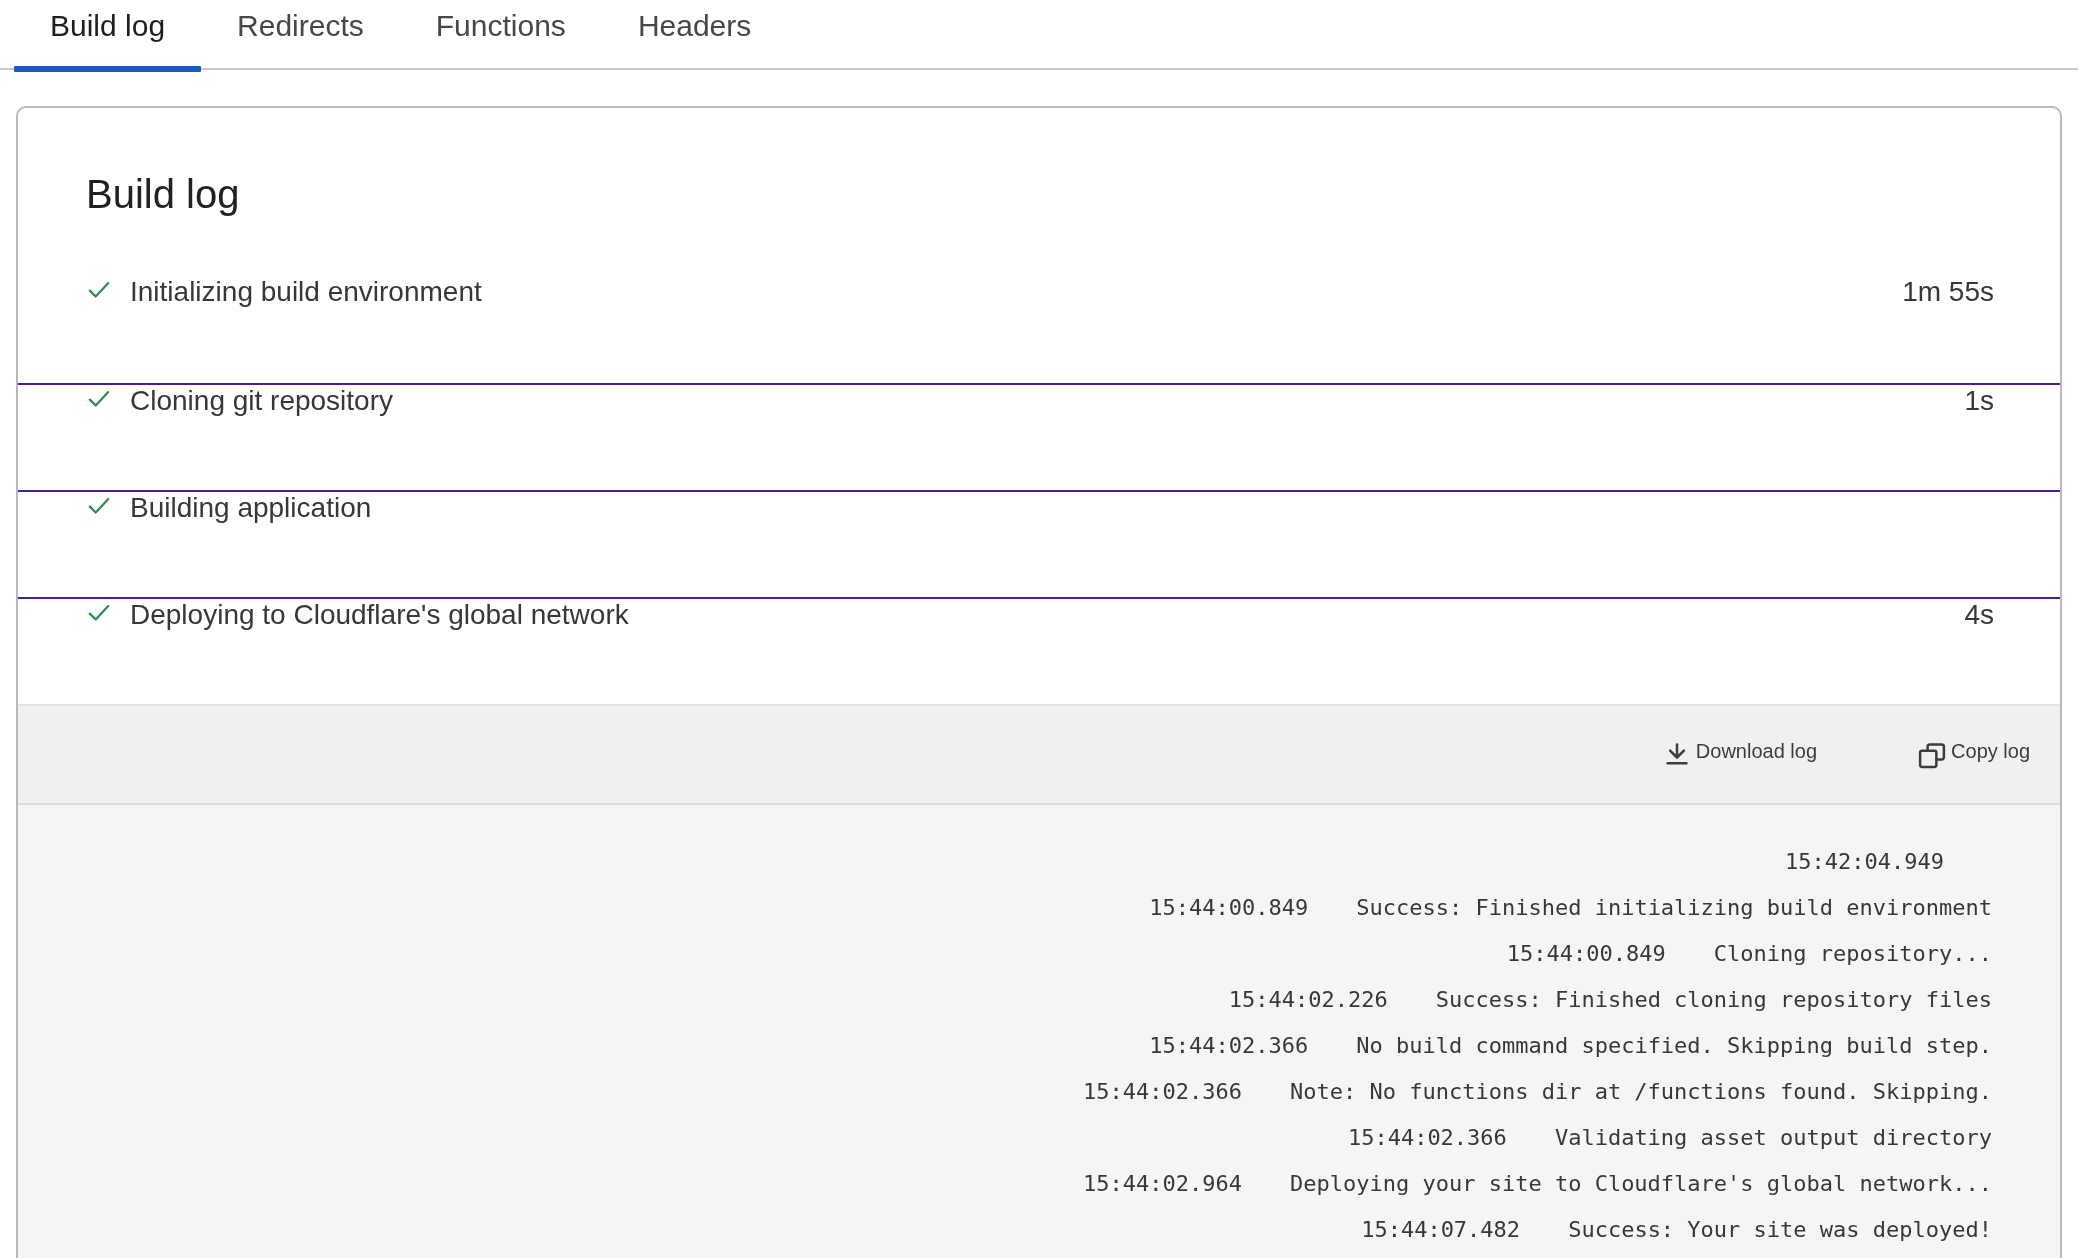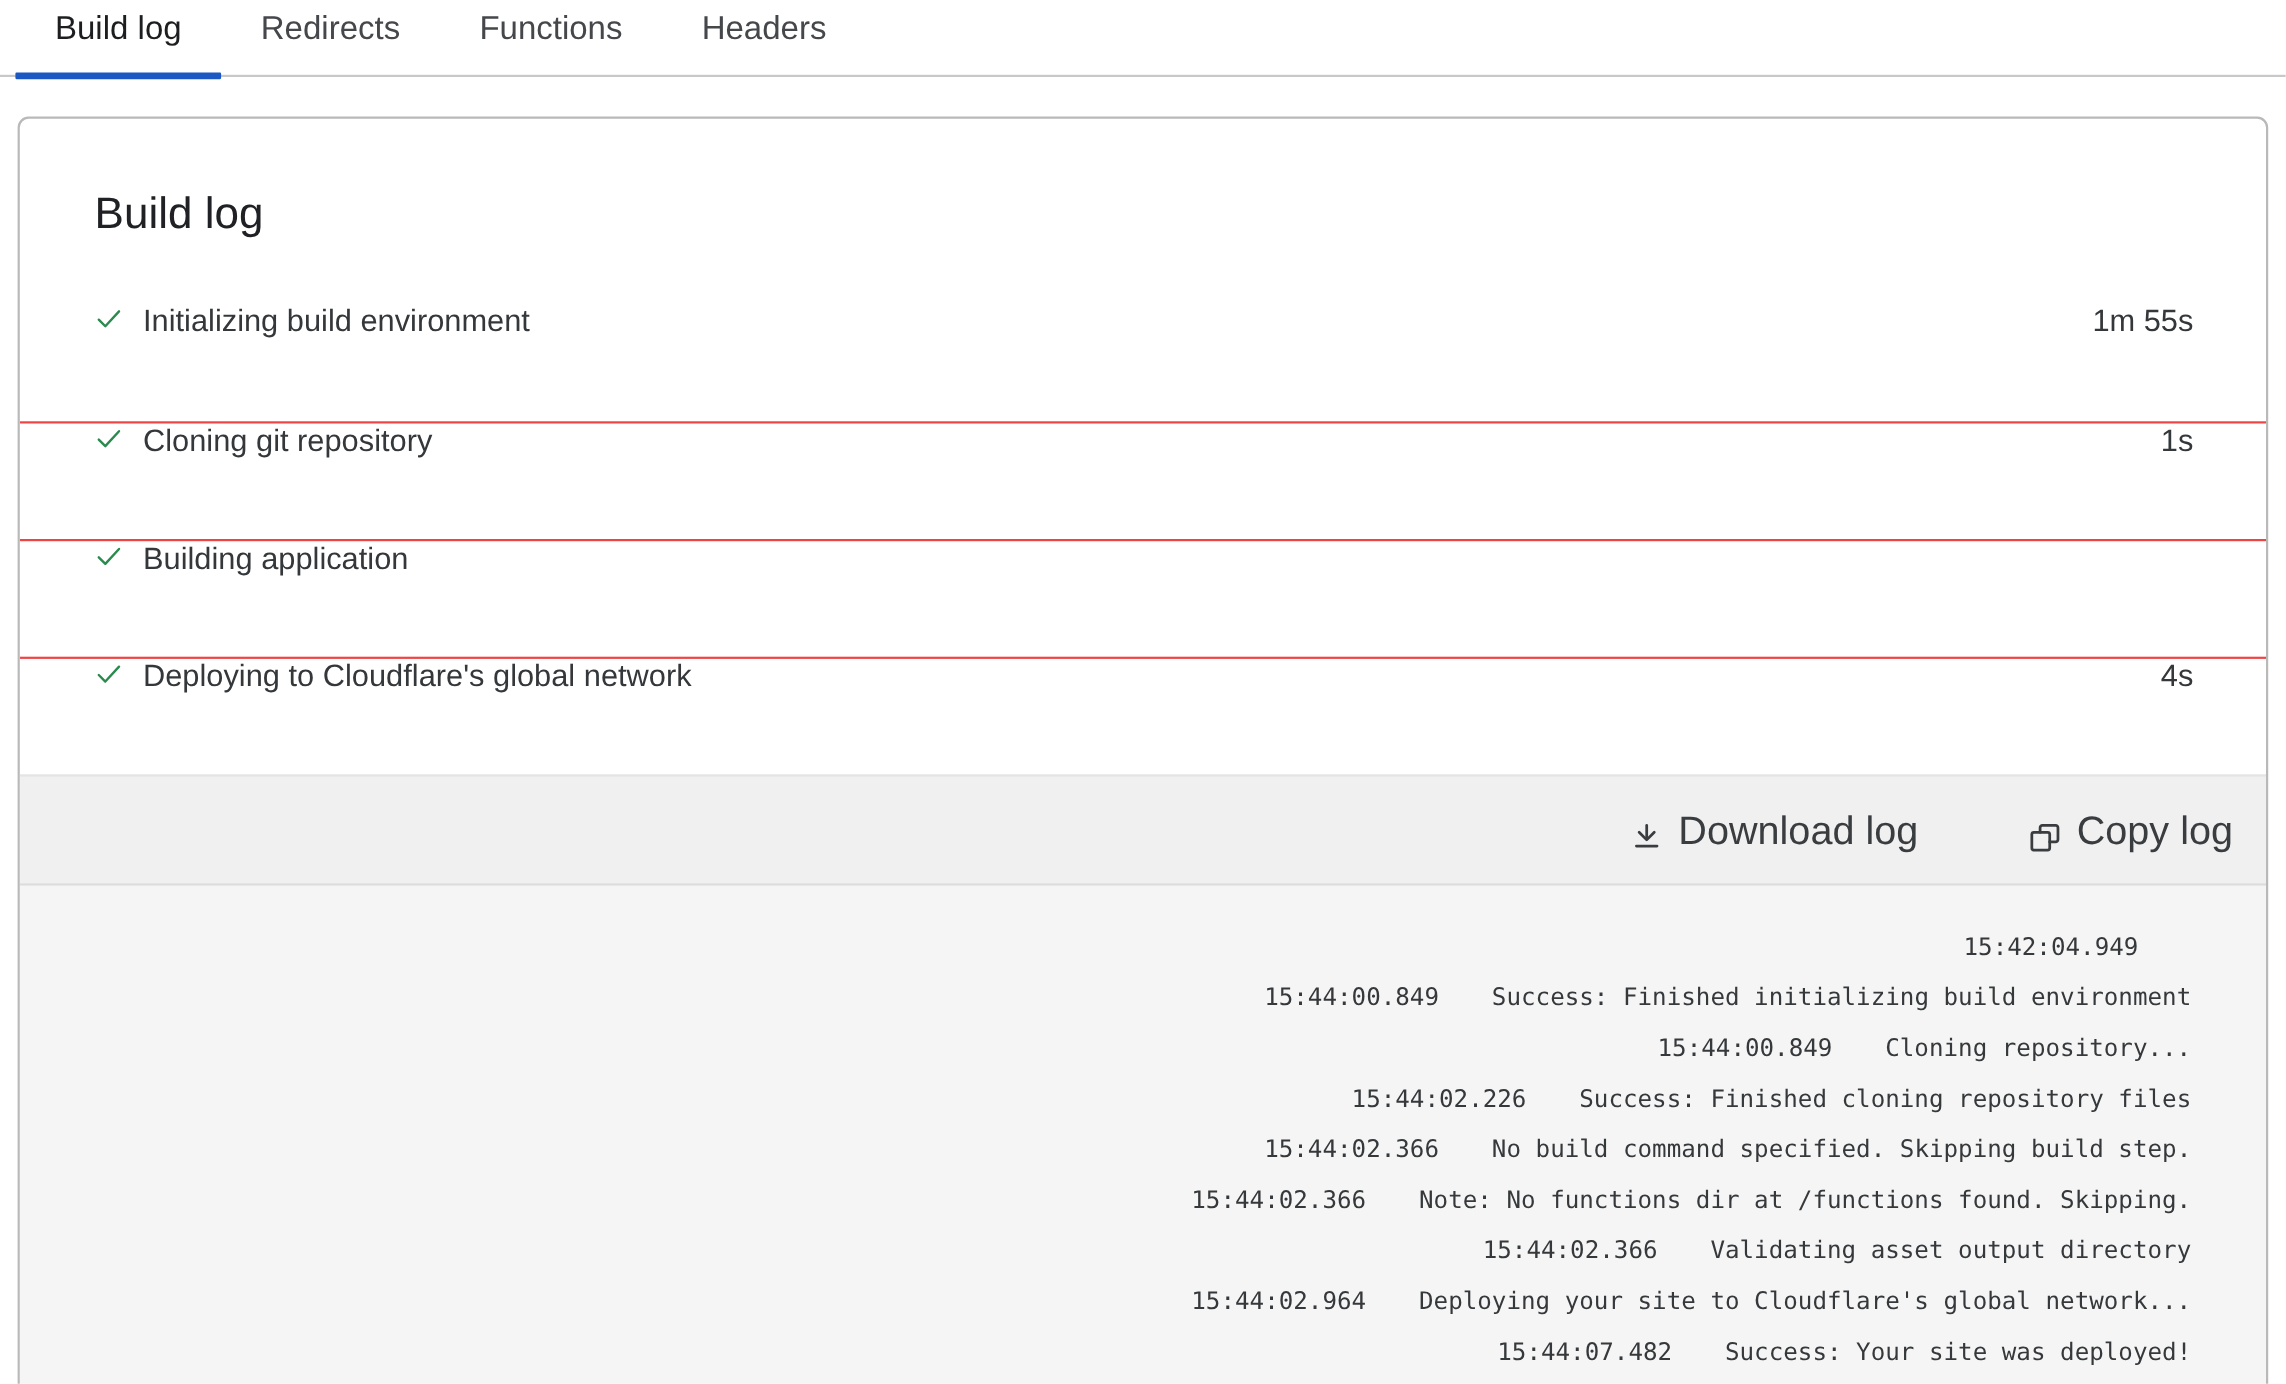--- a/index.html
+++ b/index.html
@@ -17,30 +17,30 @@
 
   
   .card { margin: 36px 16px 0 16px; background: #ffffff; border: 2px solid #b9b9b9;
     border-radius: 10px; overflow: hidden; }
   .card-header { padding: 62px 68px 0 68px; }
   .card-title { font-size: 40px; line-height: 48px; font-weight: 500; color: #202124; }
 
   
   .steps { margin-top: 58px; }
   .step-row { display: flex; height: 107px; padding: 0 66px 0 68px; }
-  .step-row + .step-row { border-top: 2px solid #ef4444; }
+  .step-row + .step-row { border-top: 2px solid #4c1d95; }
   .check-icon { width: 26px; height: 26px; flex: 0 0 26px; margin-right: 18px; }
   .step-label { font-size: 28px; color: #35383b; }
   .step-duration { margin-left: auto; font-size: 28px; color: #35383b; white-space: nowrap; }
 
   
   .toolbar { height: 99px; background: #f0f0f0; border-top: 2px solid #e4e4e4;
     display: flex; align-items: center; justify-content: flex-end; gap: 100px;
     padding-right: 30px; }
-  .toolbtn { display: flex; align-items: flex-end; gap: 14px; font-size: 36px;
+  .toolbtn { display: flex; align-items: flex-start; gap: 4px; font-size: 20px;
     color: #3a3d40; background: none; border: none; cursor: pointer;
     font-family: "Liberation Sans", sans-serif; }
   .toolbtn svg { width: 30px; height: 30px; display: block; }
 
   
   .log { background: #f5f5f5; border-top: 2px solid #dcdcdc;
     padding: 34px 68px 60px 68px; min-height: 500px; }
   .log-line { display: flex; font-family: "DejaVu Sans Mono", monospace;
     font-size: 22px; line-height: 46px; color: #36393b; white-space: pre; justify-content: flex-end; }
   .log-time { flex: 0 0 160px; margin-right: 47px; }

